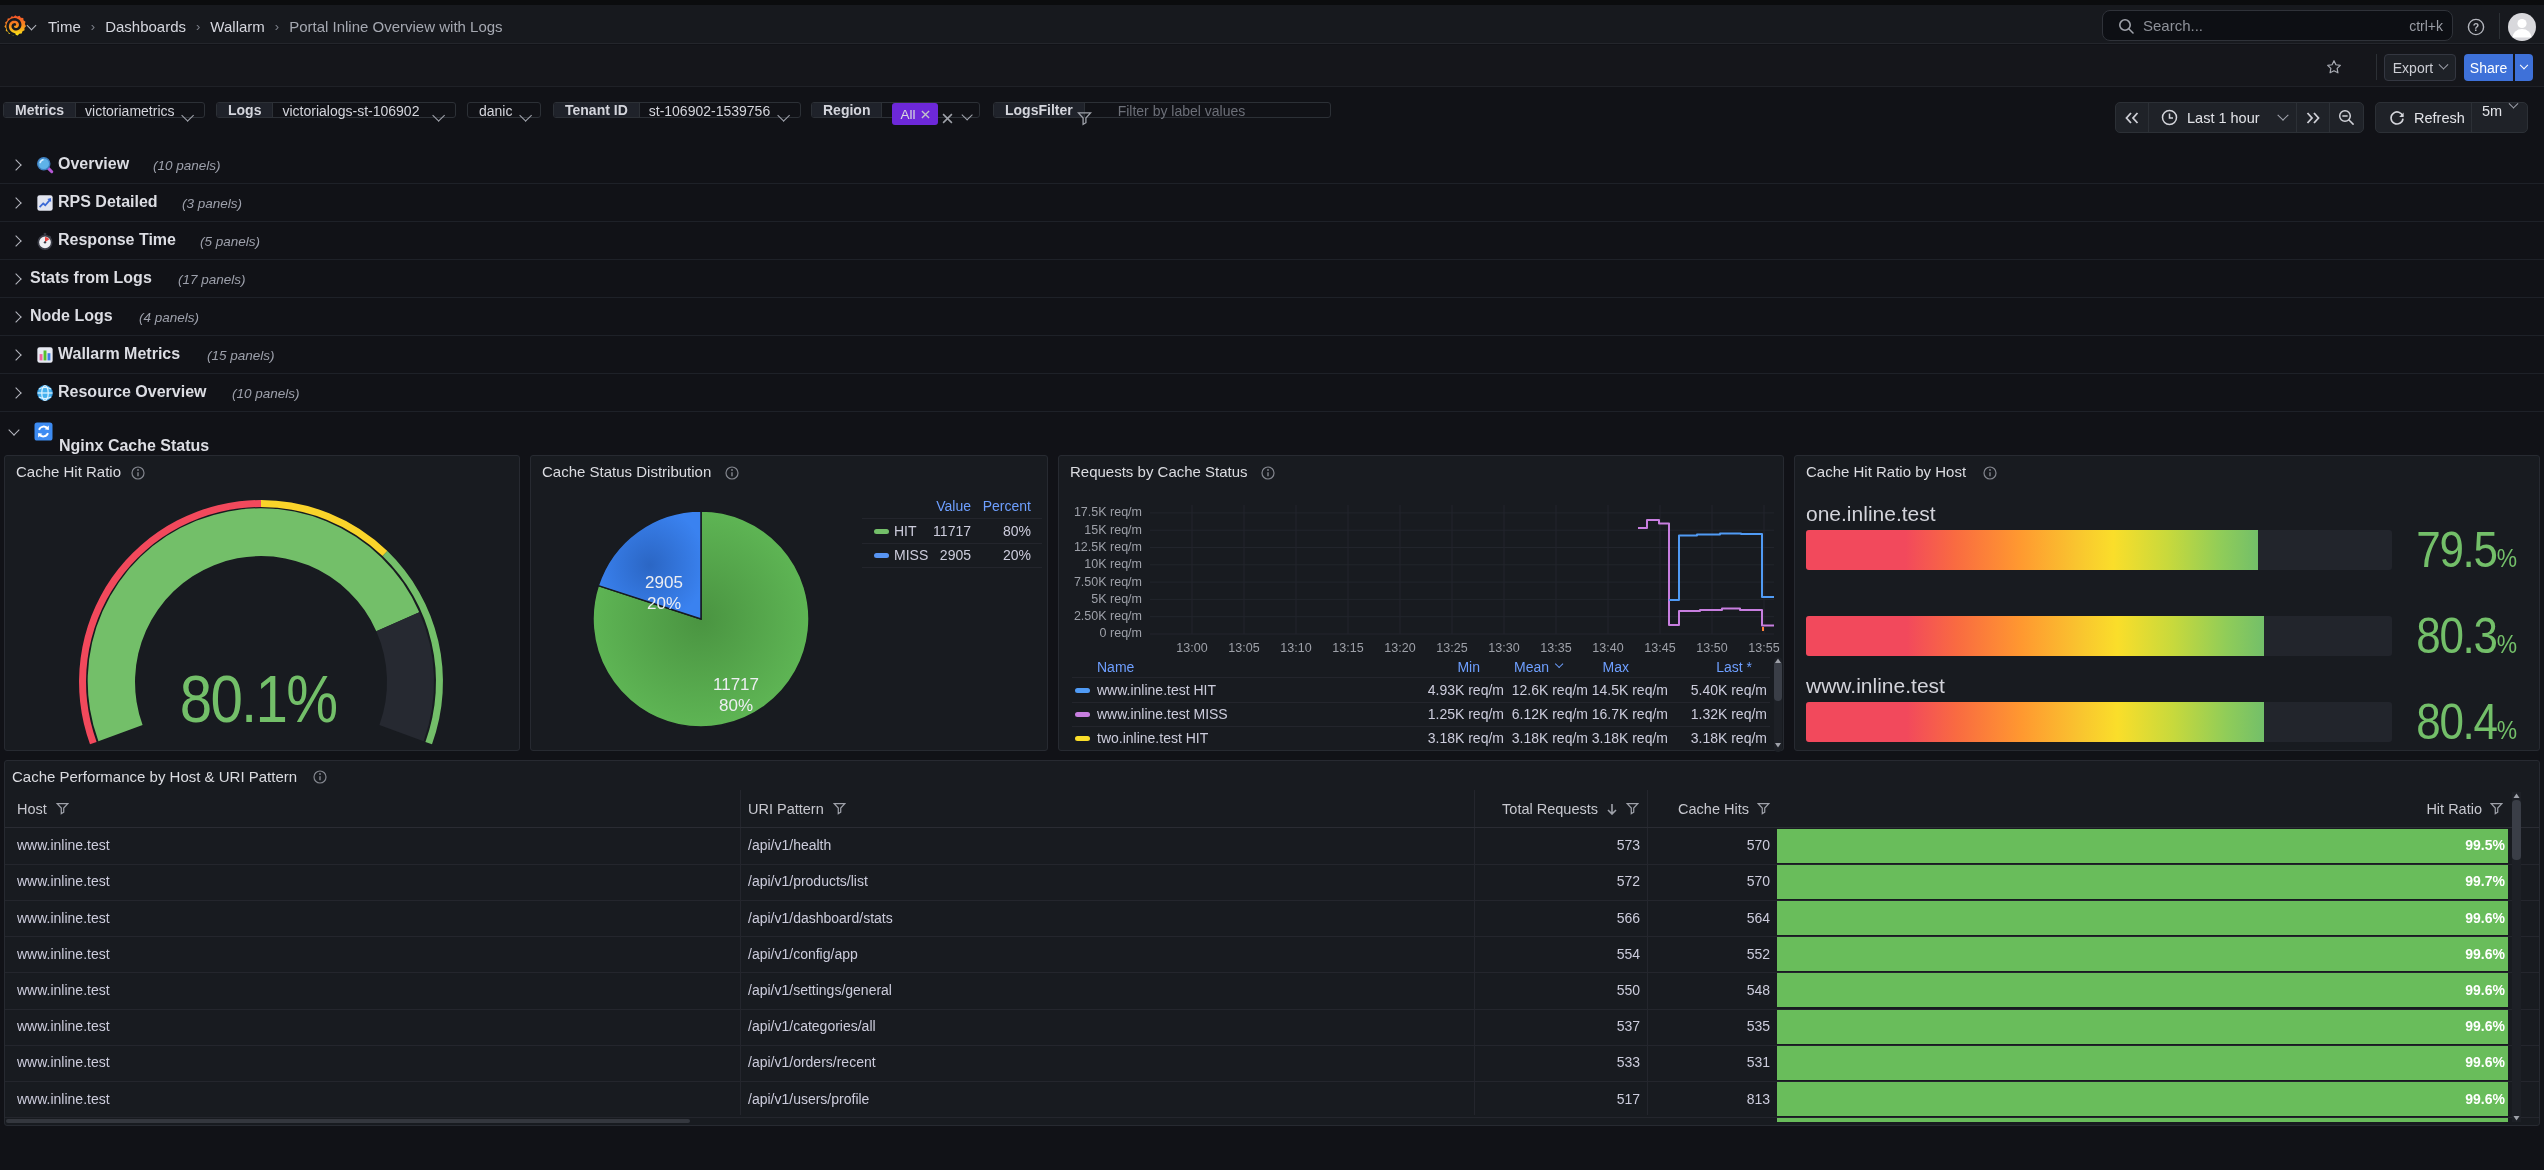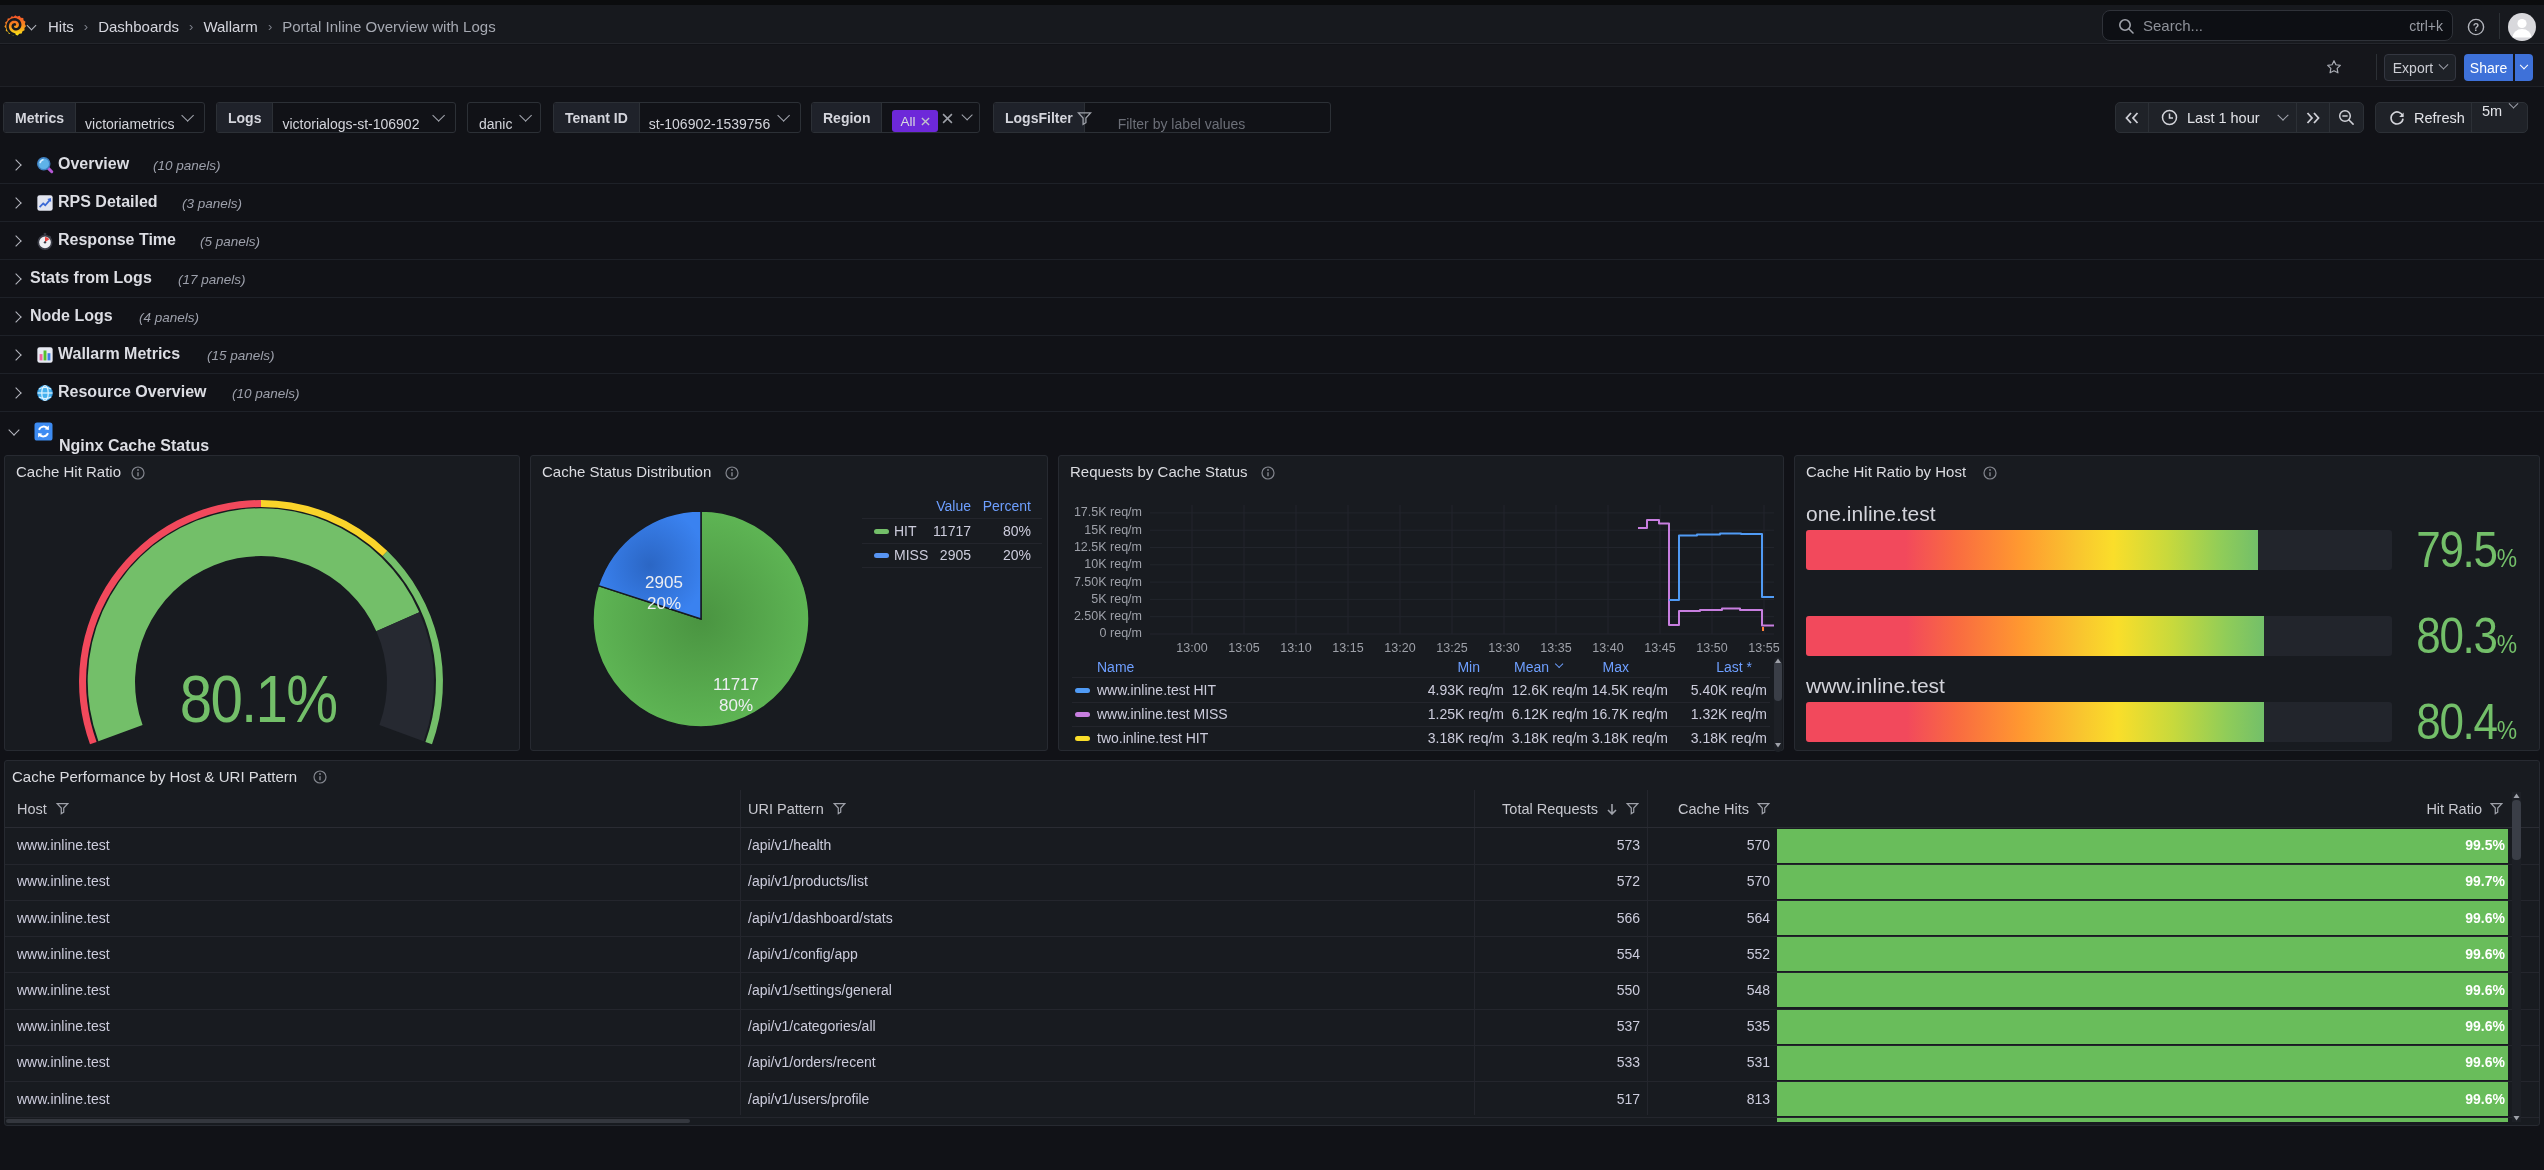--- a/index.html
+++ b/index.html
@@ -6,21 +6,21 @@
   html,body { width:2544px; height:1170px; background:#111217; overflow:hidden;
     font-family:"Liberation Sans", sans-serif; color:#CCCCDC; }
   .abs { position:absolute; }
   .nav { position:absolute; left:0; top:5px; width:2544px; height:39px; background:#17191E; border-bottom:1px solid #24262C; }
   .topstrip { position:absolute; left:0; top:0; width:2544px; height:5px; background:#0B0C0E; }
   .toolbar { position:absolute; left:0; top:45px; width:2544px; height:42px; background:#15161B; border-bottom:1px solid #1F2127; }
   .crumb { font-size:15px; color:#D5D6DE; font-weight:500; }
   .crumbsep { color:#7D808A; font-size:13px; }
   .crumblast { font-size:15px; color:#A5A8B1; font-weight:400; }
   .searchbox { position:absolute; left:2102px; top:10px; width:351px; height:31px; background:#0D0F14; border:1px solid #2F3239; border-radius:8px; }
-  .vbox { position:absolute; top:102px; height:31px; border:1px solid #2C3036; border-radius:3px; display:flex; align-items:flex-end; background:#111217; }
+  .vbox { position:absolute; top:102px; height:16px; border:1px solid #2C3036; border-radius:3px; display:flex; align-items:flex-start; background:#111217; }
   .vlabel { background:#1F222A; height:100%; display:flex; align-items:center; padding:0 11px; font-size:14px; font-weight:700; color:#D4D5DC; border-right:1px solid #2C3036; border-radius:2px 0 0 2px; white-space:nowrap; }
   .vvalue { font-size:14px; color:#D4D5DC; padding:0 9px; white-space:nowrap; }
   .caret { display:inline-block; width:9px; height:9px; border-right:1.6px solid #A2A5AE; border-bottom:1.6px solid #A2A5AE; transform:rotate(45deg) translateY(-3px); }
   .rowhdr { position:absolute; left:0; width:2544px; height:38px; border-bottom:1px solid #1E2128; }
   .rowtitle { font-size:16px; font-weight:700; color:#DCDDE3; }
   .rowcount { font-size:13.5px; font-style:italic; color:#9DA0AB; }
   .chev { display:inline-block; width:8px; height:8px; border-right:1.8px solid #B6B8C0; border-bottom:1.8px solid #B6B8C0; }
   .chev-r { transform:rotate(-45deg); }
   .chev-d { transform:rotate(45deg); }
   .panel { position:absolute; background:#181B20; border:1px solid #272A31; border-radius:3px; }
@@ -46,21 +46,21 @@
     <stop offset="0" stop-color="#F4502A"></stop>
         <stop offset="0.5" stop-color="#F78A1E"></stop>
         <stop offset="1" stop-color="#FAE918"></stop>
   </linearGradient>
     </defs>
   <path fill="url(#glog)" d="M12.2 2.2 L14.2 3.4 L16.6 2.7 L17.8 4.7 L20.3 5 L20.5 7.3 L22.5 8.7 L21.8 11 L23 13.2 L21.4 14.9 L21.6 17.3 L19.5 18.3 L18.7 20.6 L16.3 20.7 L14.7 22.5 L12.4 21.7 L10 22.6 L8.3 20.9 L5.9 21 L5 18.8 L2.8 17.9 L3 15.5 L1.4 13.6 L2.7 11.6 L2.2 9.2 L4.2 8 L4.7 5.6 L7.1 5.3 L8.5 3.3 L10.8 3.8 Z"></path>
   <path fill="none" stroke="#17191E" stroke-width="2.5" stroke-linecap="round" d="M11.43 21.37 L9.53 20.79 L7.85 19.81 L6.47 18.51 L5.44 16.96 L4.81 15.25 L4.59 13.49 L4.78 11.77 L5.33 10.18 L6.22 8.80 L7.36 7.68 L8.70 6.88 L10.14 6.41 L11.61 6.30 L13.02 6.52 L14.31 7.04 L15.40 7.81 L16.26 8.79 L16.85 9.90 L17.16 11.08 L17.19 12.25 L16.95 13.36 L16.48 14.34 L15.82 15.15 L15.03 15.76 L14.15 16.15 L13.24 16.32 L12.37 16.27 L11.57 16.02 L10.89 15.62 L10.36 15.09 L9.99 14.49 L9.79 13.85 L9.75 13.23 L9.86 12.65 L10.10 12.16 L10.42 11.78 L10.80 11.51 L11.20 11.37 L11.59 11.35 L11.93 11.43"></path>
 </svg>
 <span class="chev chev-d abs" style="left:28px;top:22px;width:7px;height:7px"></span>
 <div class="abs" style="left:48px;top:18px;display:flex;align-items:center;gap:10px;white-space:nowrap">
-  <span class="crumb">Hits</span>
+  <span class="crumb">Time</span>
     <span class="crumbsep">›</span>
   <span class="crumb">Dashboards</span>
     <span class="crumbsep">›</span>
   <span class="crumb">Wallarm</span>
     <span class="crumbsep">›</span>
   <span class="crumblast">Portal Inline Overview with Logs</span>
 </div>
 <div class="searchbox">
   <svg class="abs" style="left:15px;top:7px" width="17" height="17" viewBox="0 0 17 17">
       <circle cx="7" cy="7" r="5.2" fill="none" stroke="#9FA2AA" stroke-width="1.6"></circle>

